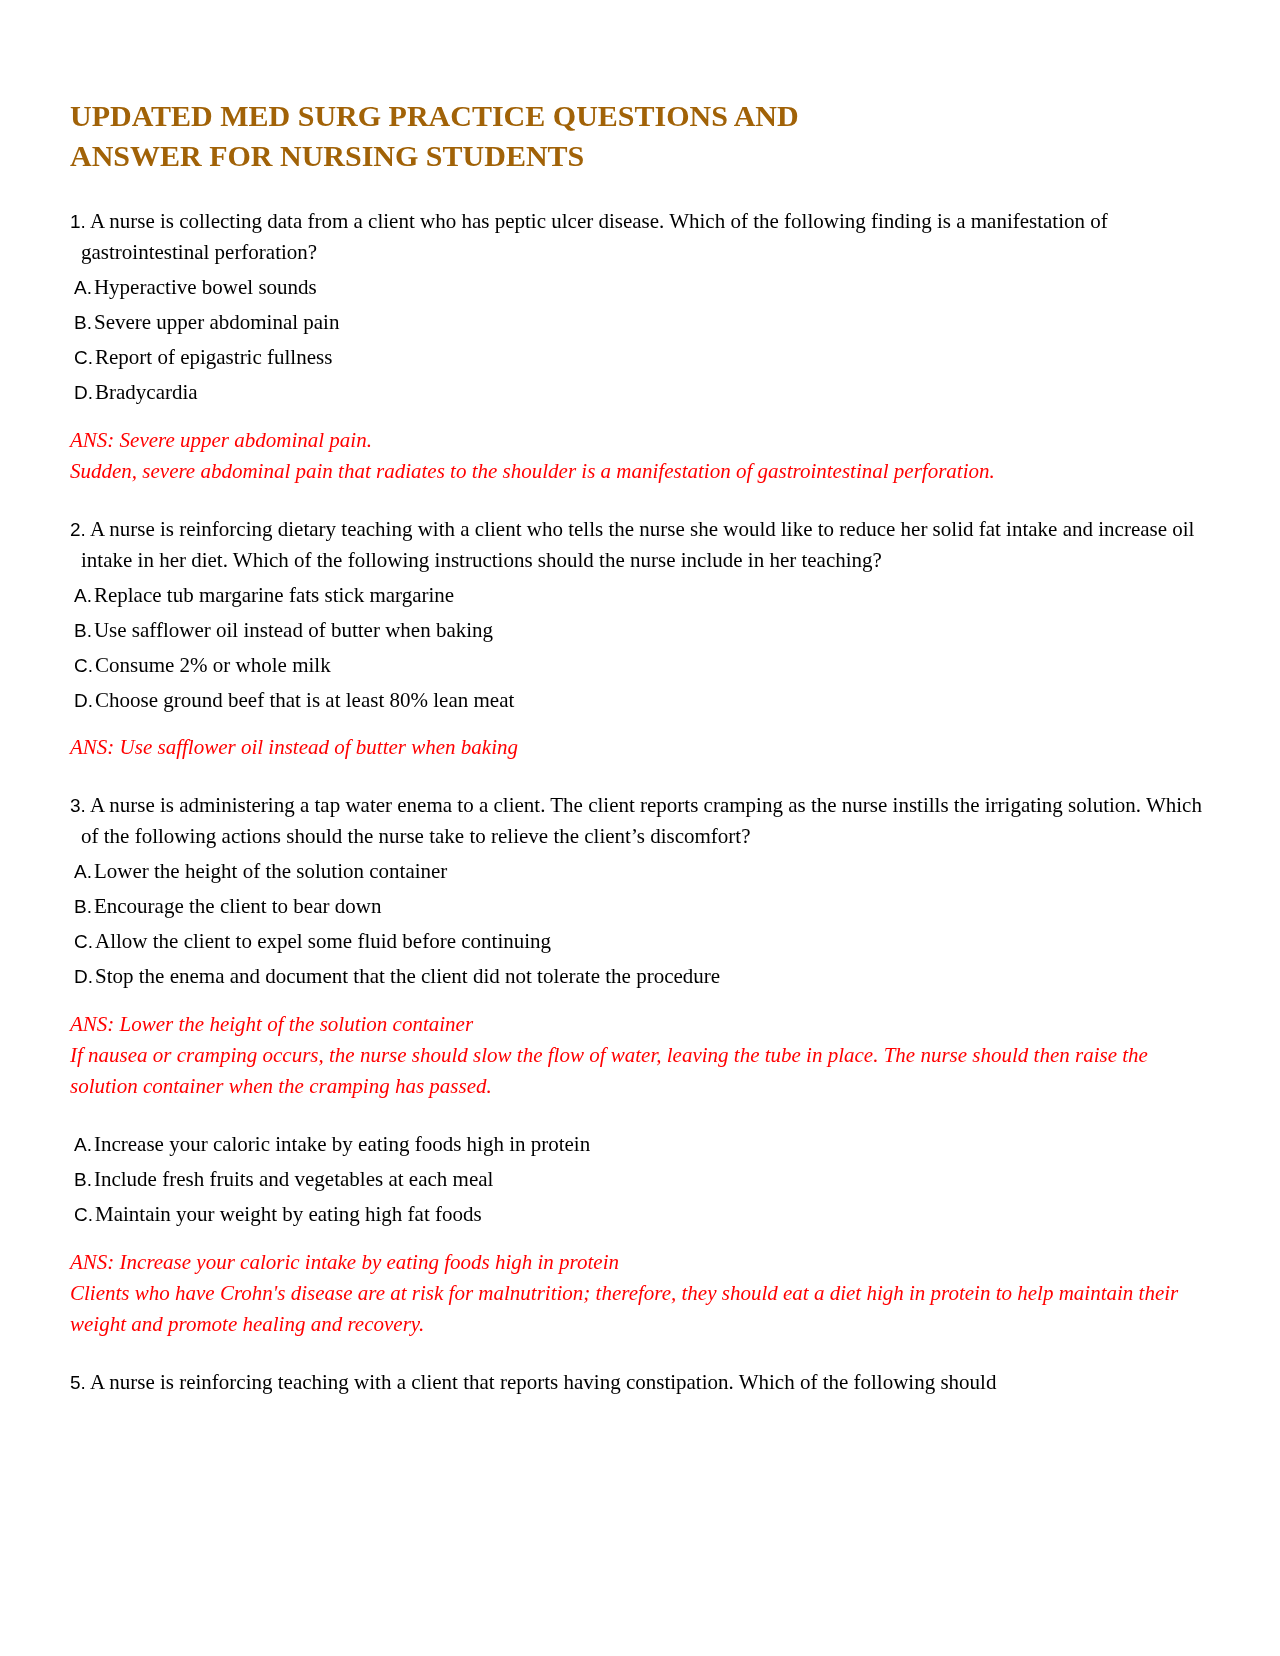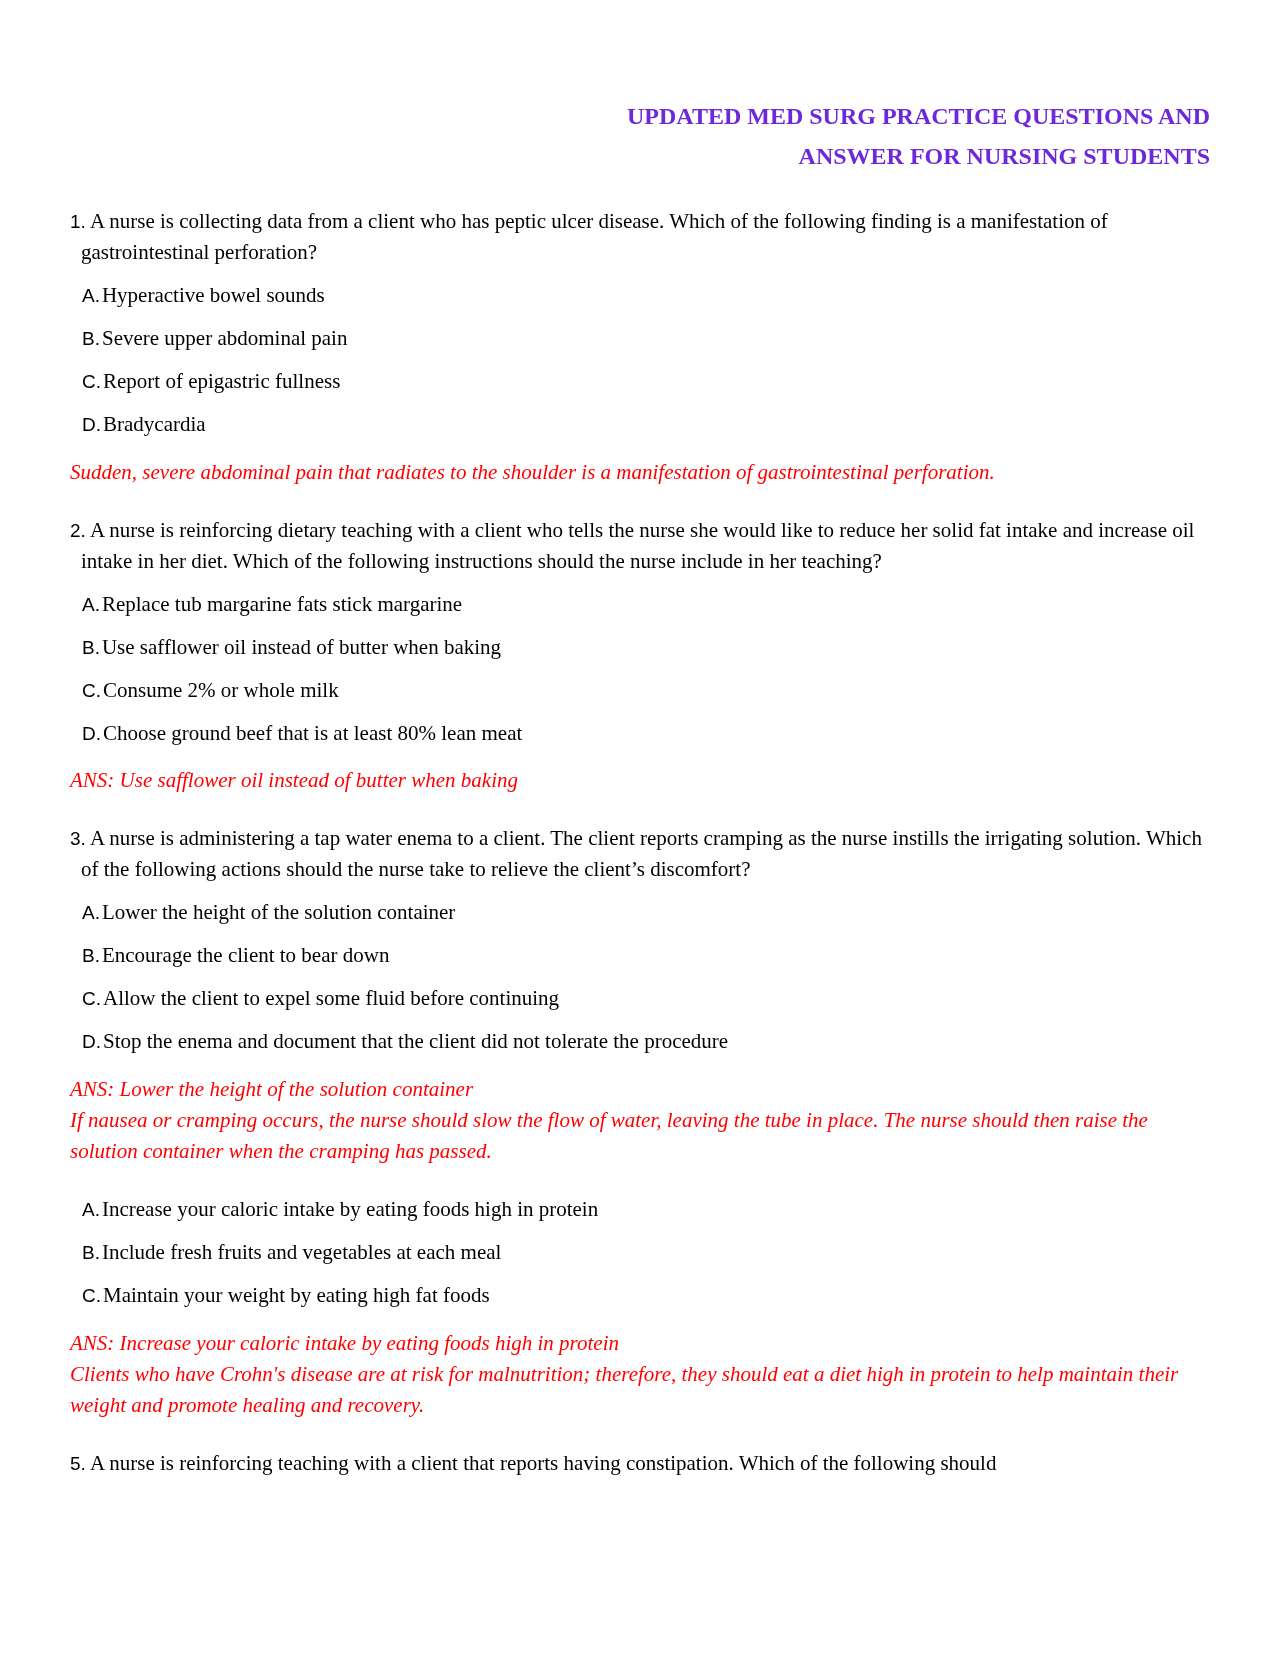--- a/index.html
+++ b/index.html
@@ -15,39 +15,39 @@
     background: #ffffff;
     padding: 96px 70px 40px 70px;
     font-family: "Liberation Serif", serif;
     font-size: 21px;
     line-height: 31px;
     color: #000000;
     overflow: hidden;
   }
   .title {
     font-family: "Liberation Serif", serif;
-    font-size: 24px;
+    font-size: 30px;
     line-height: 40px;
     font-weight: bold;
-    text-align: right;
+    text-align: left;
     margin: 0 0 30px 0;
-    color: #6d28d9;
+    color: #a16207;
   }
   .question { margin-top: 27px; }
   .question.first { margin-top: 0; }
   .stem {
     margin: 0;
     padding-left: 11px;
     text-indent: -11px;
   }
   .qnum {
     font-family: "Liberation Sans", sans-serif;
     font-size: 19px;
   }
-  .option { margin: 12px; }
+  .option { margin: 4px; }
   .letter {
     font-family: "Liberation Sans", sans-serif;
     font-size: 19px;
     padding-right: 2px;
   }
   .answer-block { margin-top: 17px; }
   .answer-block.wide-gap { margin-top: 16px; }
   .ans-line, .rationale {
     margin: 0;
     color: #ff0000;
@@ -61,20 +61,21 @@
 
   <h1 class="title"><span>UPDATED MED SURG PRACTICE QUESTIONS AND</span><br><span>ANSWER FOR NURSING STUDENTS</span></h1>
 
   <div class="question first">
     <p class="stem"><span class="qnum">1.</span> <span>A nurse is collecting data from a client who has peptic ulcer disease. Which of the following finding is a manifestation of gastrointestinal perforation?</span></p>
     <p class="option"><span class="letter">A.</span><span>Hyperactive bowel sounds</span></p>
     <p class="option"><span class="letter">B.</span><span>Severe upper abdominal pain</span></p>
     <p class="option"><span class="letter">C.</span><span>Report of epigastric fullness</span></p>
     <p class="option"><span class="letter">D.</span><span>Bradycardia</span></p>
     <div class="answer-block">
+      <p class="ans-line">ANS: Severe upper abdominal pain.</p>
       <p class="rationale">Sudden, severe abdominal pain that radiates to the shoulder is a manifestation of gastrointestinal perforation.</p>
     </div>
   </div>
 
   <div class="question">
     <p class="stem"><span class="qnum">2.</span> <span>A nurse is reinforcing dietary teaching with a client who tells the nurse she would like to reduce her solid fat intake and increase oil intake in her diet. Which of the following instructions should the nurse include in her teaching?</span></p>
     <p class="option"><span class="letter">A.</span><span>Replace tub margarine fats stick margarine</span></p>
     <p class="option"><span class="letter">B.</span><span>Use safflower oil instead of butter when baking</span></p>
     <p class="option"><span class="letter">C.</span><span>Consume 2% or whole milk</span></p>
     <p class="option"><span class="letter">D.</span><span>Choose ground beef that is at least 80% lean meat</span></p>

